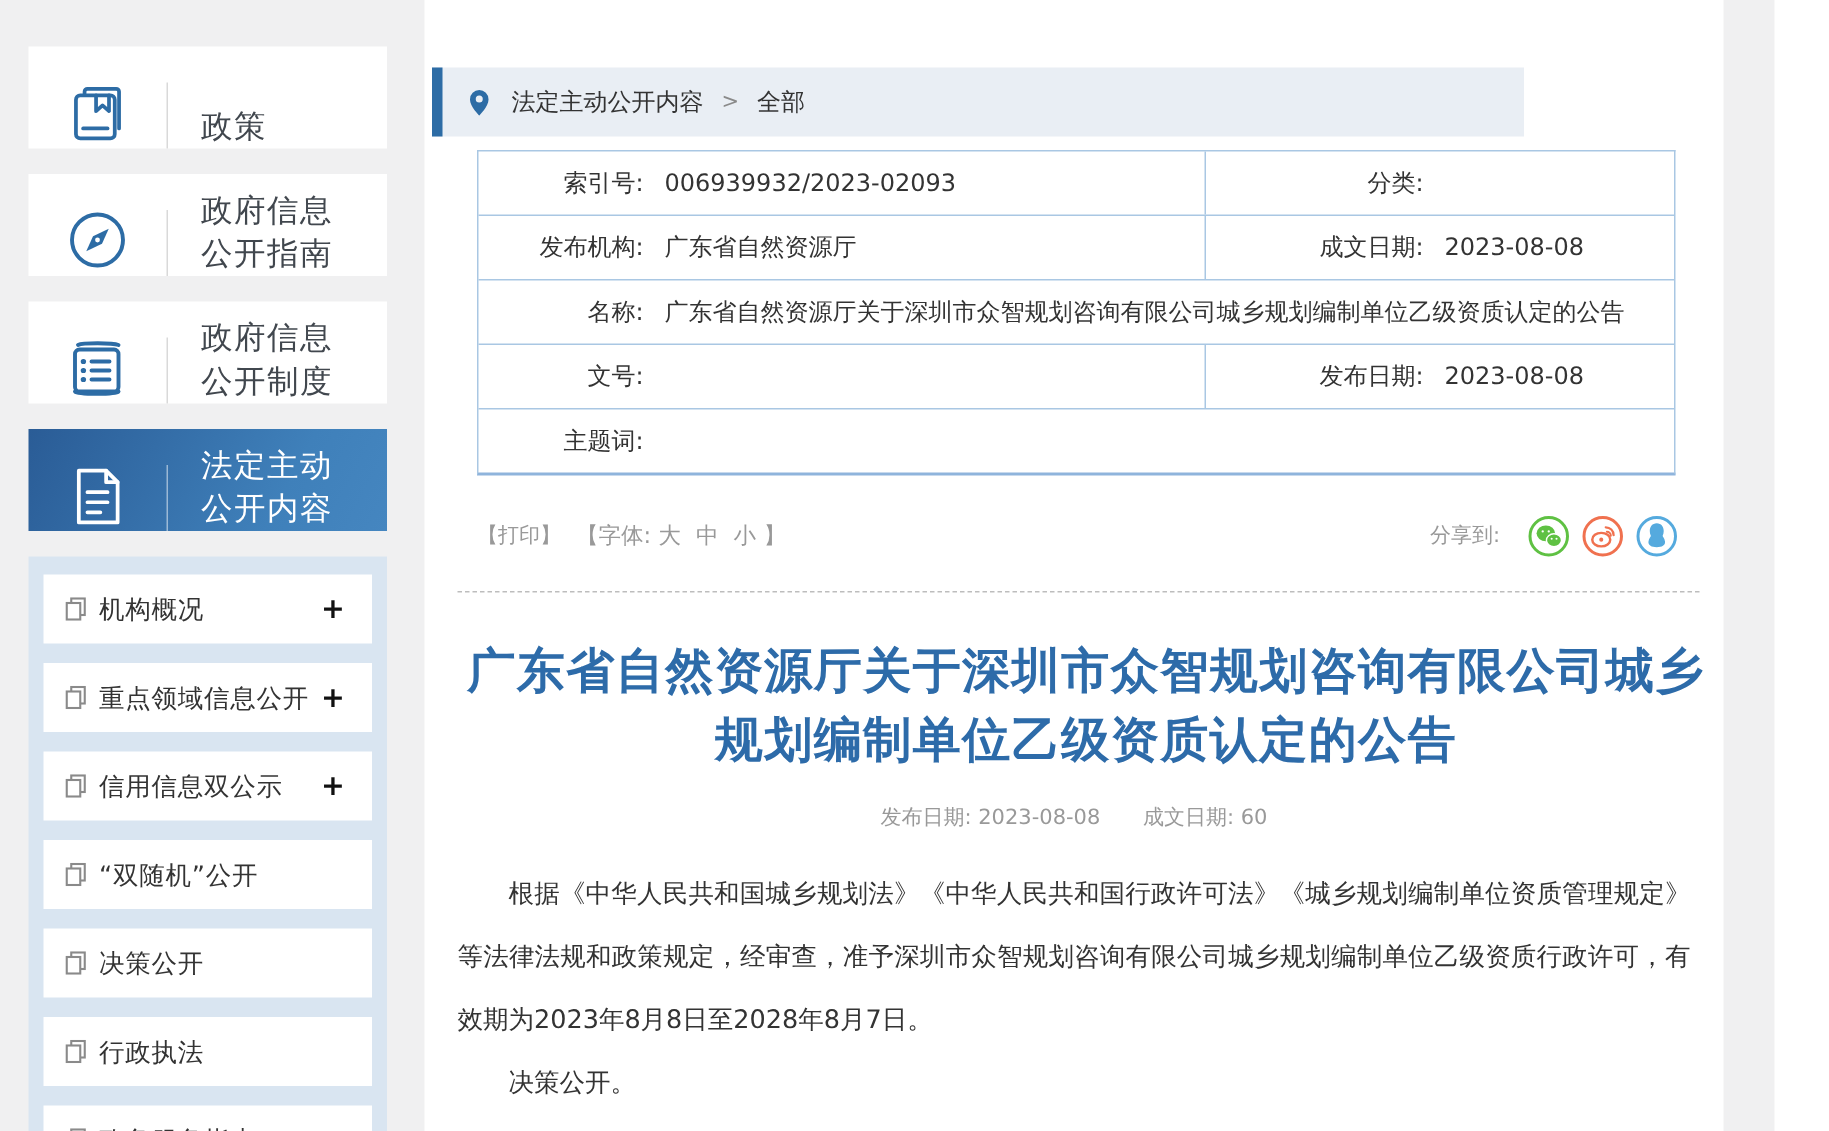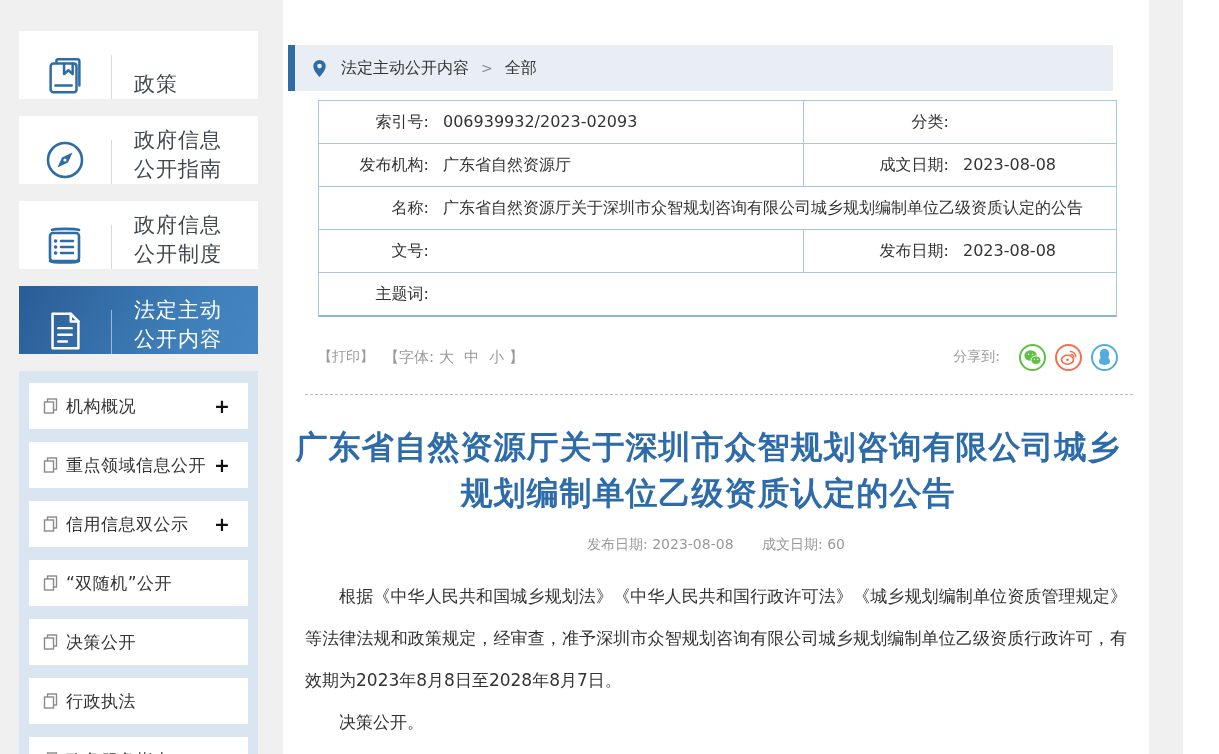--- a/index.html
+++ b/index.html
@@ -32,21 +32,21 @@
     background:#fff;height:46px;margin-bottom:13px;
     display:flex;align-items:center;padding:0 18px 0 14px;cursor:pointer;justify-content:center;
   }
   .sub-item .pic{flex:none;margin-right:8px;display:flex;}
   .sub-item .slbl{font-size:17px;color:#333;flex:1;letter-spacing:.5px;}
   .sub-item .plus{font-size:19px;color:#111;font-weight:bold;line-height:1;}
   
   .main{position:absolute;left:283px;top:0;width:866px;height:754px;background:#fff;}
   .scroll-strip{position:absolute;left:1183px;top:0;width:36px;height:754px;background:#fff;}
   .crumbbar{
-    position:absolute;left:5px;top:45px;width:825px;height:46px;background:#e9eef4;
+    position:absolute;left:5px;top:45px;width:728px;height:46px;background:#e9eef4;
     display:flex;align-items:center;box-sizing:border-box;
   }
   .crumbbar .accent{position:absolute;left:0;top:0;width:7px;height:46px;background:#2d6ca5;}
   .crumbbar .pin{margin-left:24px;margin-right:14px;display:flex;}
   .crumb-link{font-size:16px;color:#333;cursor:pointer;}
   .crumb-sep{color:#8a8a8a;margin:0 12px;font-size:14px;}
   
   .mtable{
     position:absolute;left:35px;top:100px;width:799px;box-sizing:border-box;
     border:1px solid #a9c7e3;border-bottom:2px solid #8fb4dc;font-size:16px;
@@ -70,21 +70,21 @@
   .sh-btn{
     width:27px;height:27px;border-radius:50%;margin-left:9px;cursor:pointer;
     display:flex;align-items:center;justify-content:center;background:#fff;box-sizing:border-box;
   }
   .sh-wechat{border:2px solid #5fc143;}
   .sh-weibo{border:2px solid #f0714f;}
   .sh-qq{border:2px solid #55aade;}
   .dashsep{position:absolute;left:22px;top:394px;width:828px;border-top:1px dashed #bdbdbd;}
   
   .art-title{
-    position:absolute;left:12px;top:424px;width:826px;text-align:center;
+    position:absolute;left:28px;top:424px;width:826px;text-align:center;
     color:#2d6ba9;font-size:32px;font-weight:bold;line-height:46px;letter-spacing:1px;
   }
   .art-meta{
     position:absolute;left:0;top:536px;width:866px;text-align:center;
     color:#999;font-size:14px;
   }
   .art-meta b{font-weight:normal;margin-right:24px;}
   .art-body{
     position:absolute;left:22px;top:575px;width:822px;
     font-size:17px;color:#333;line-height:42px;text-align:justify;

